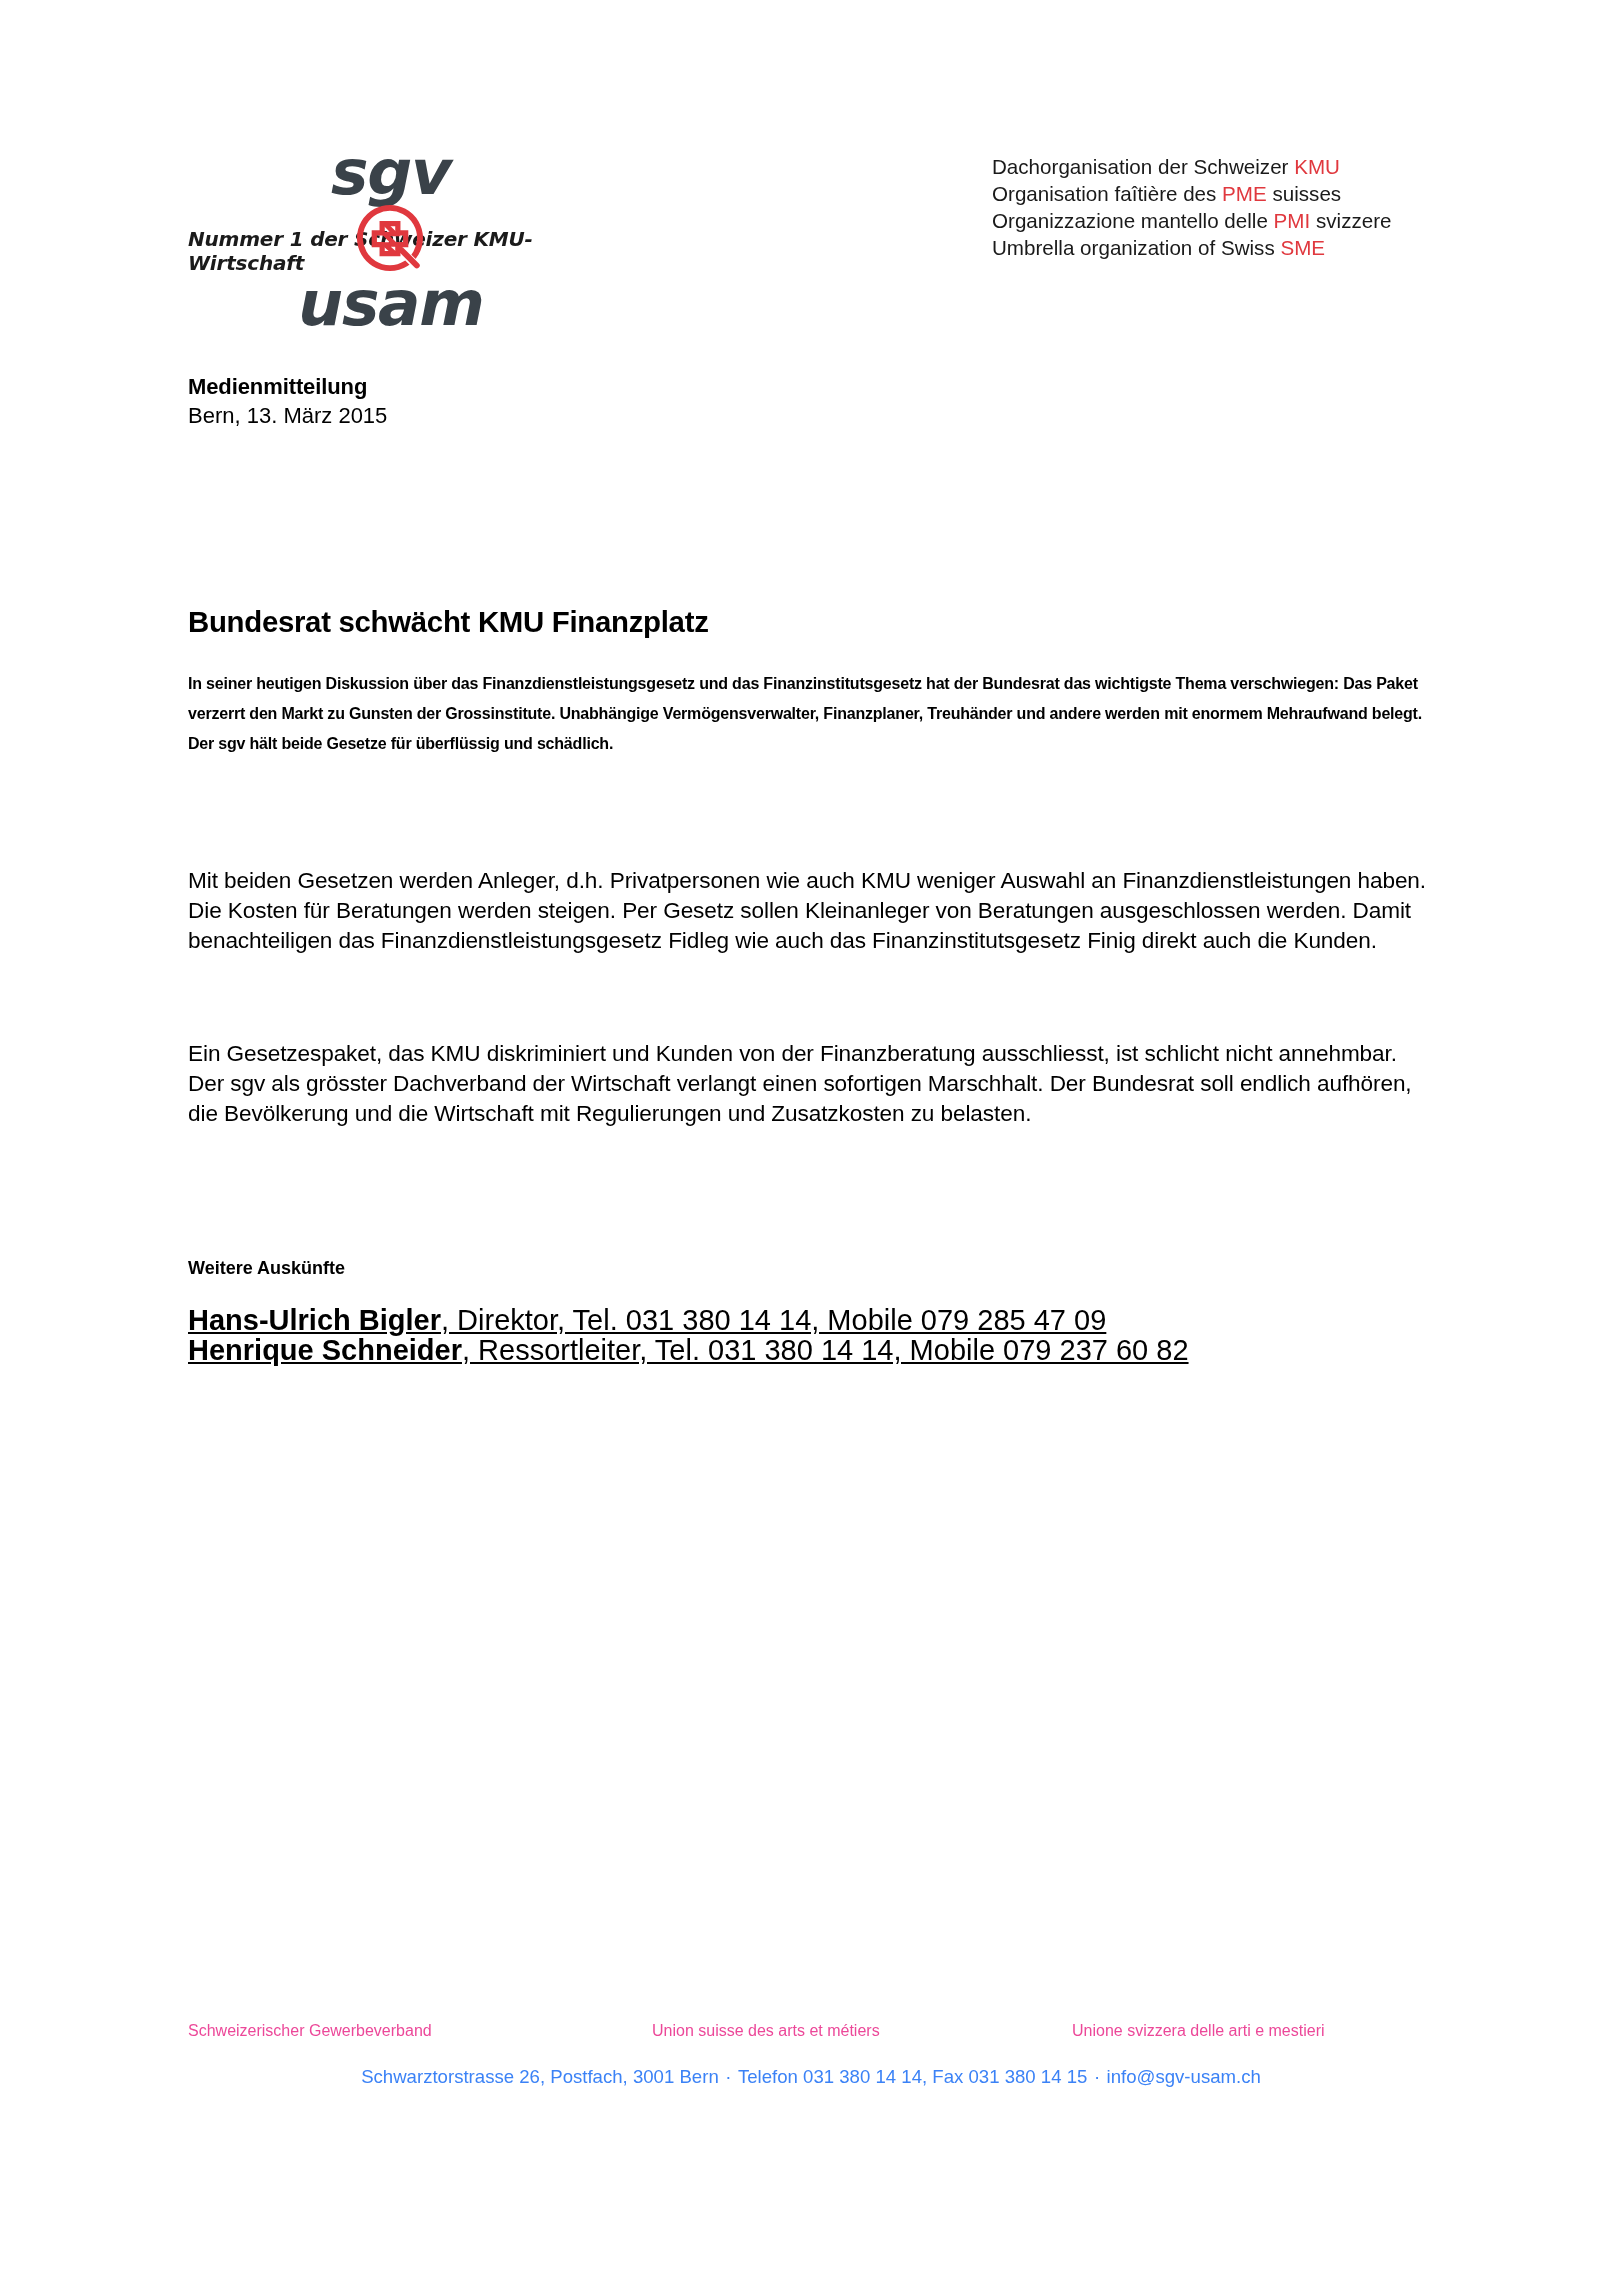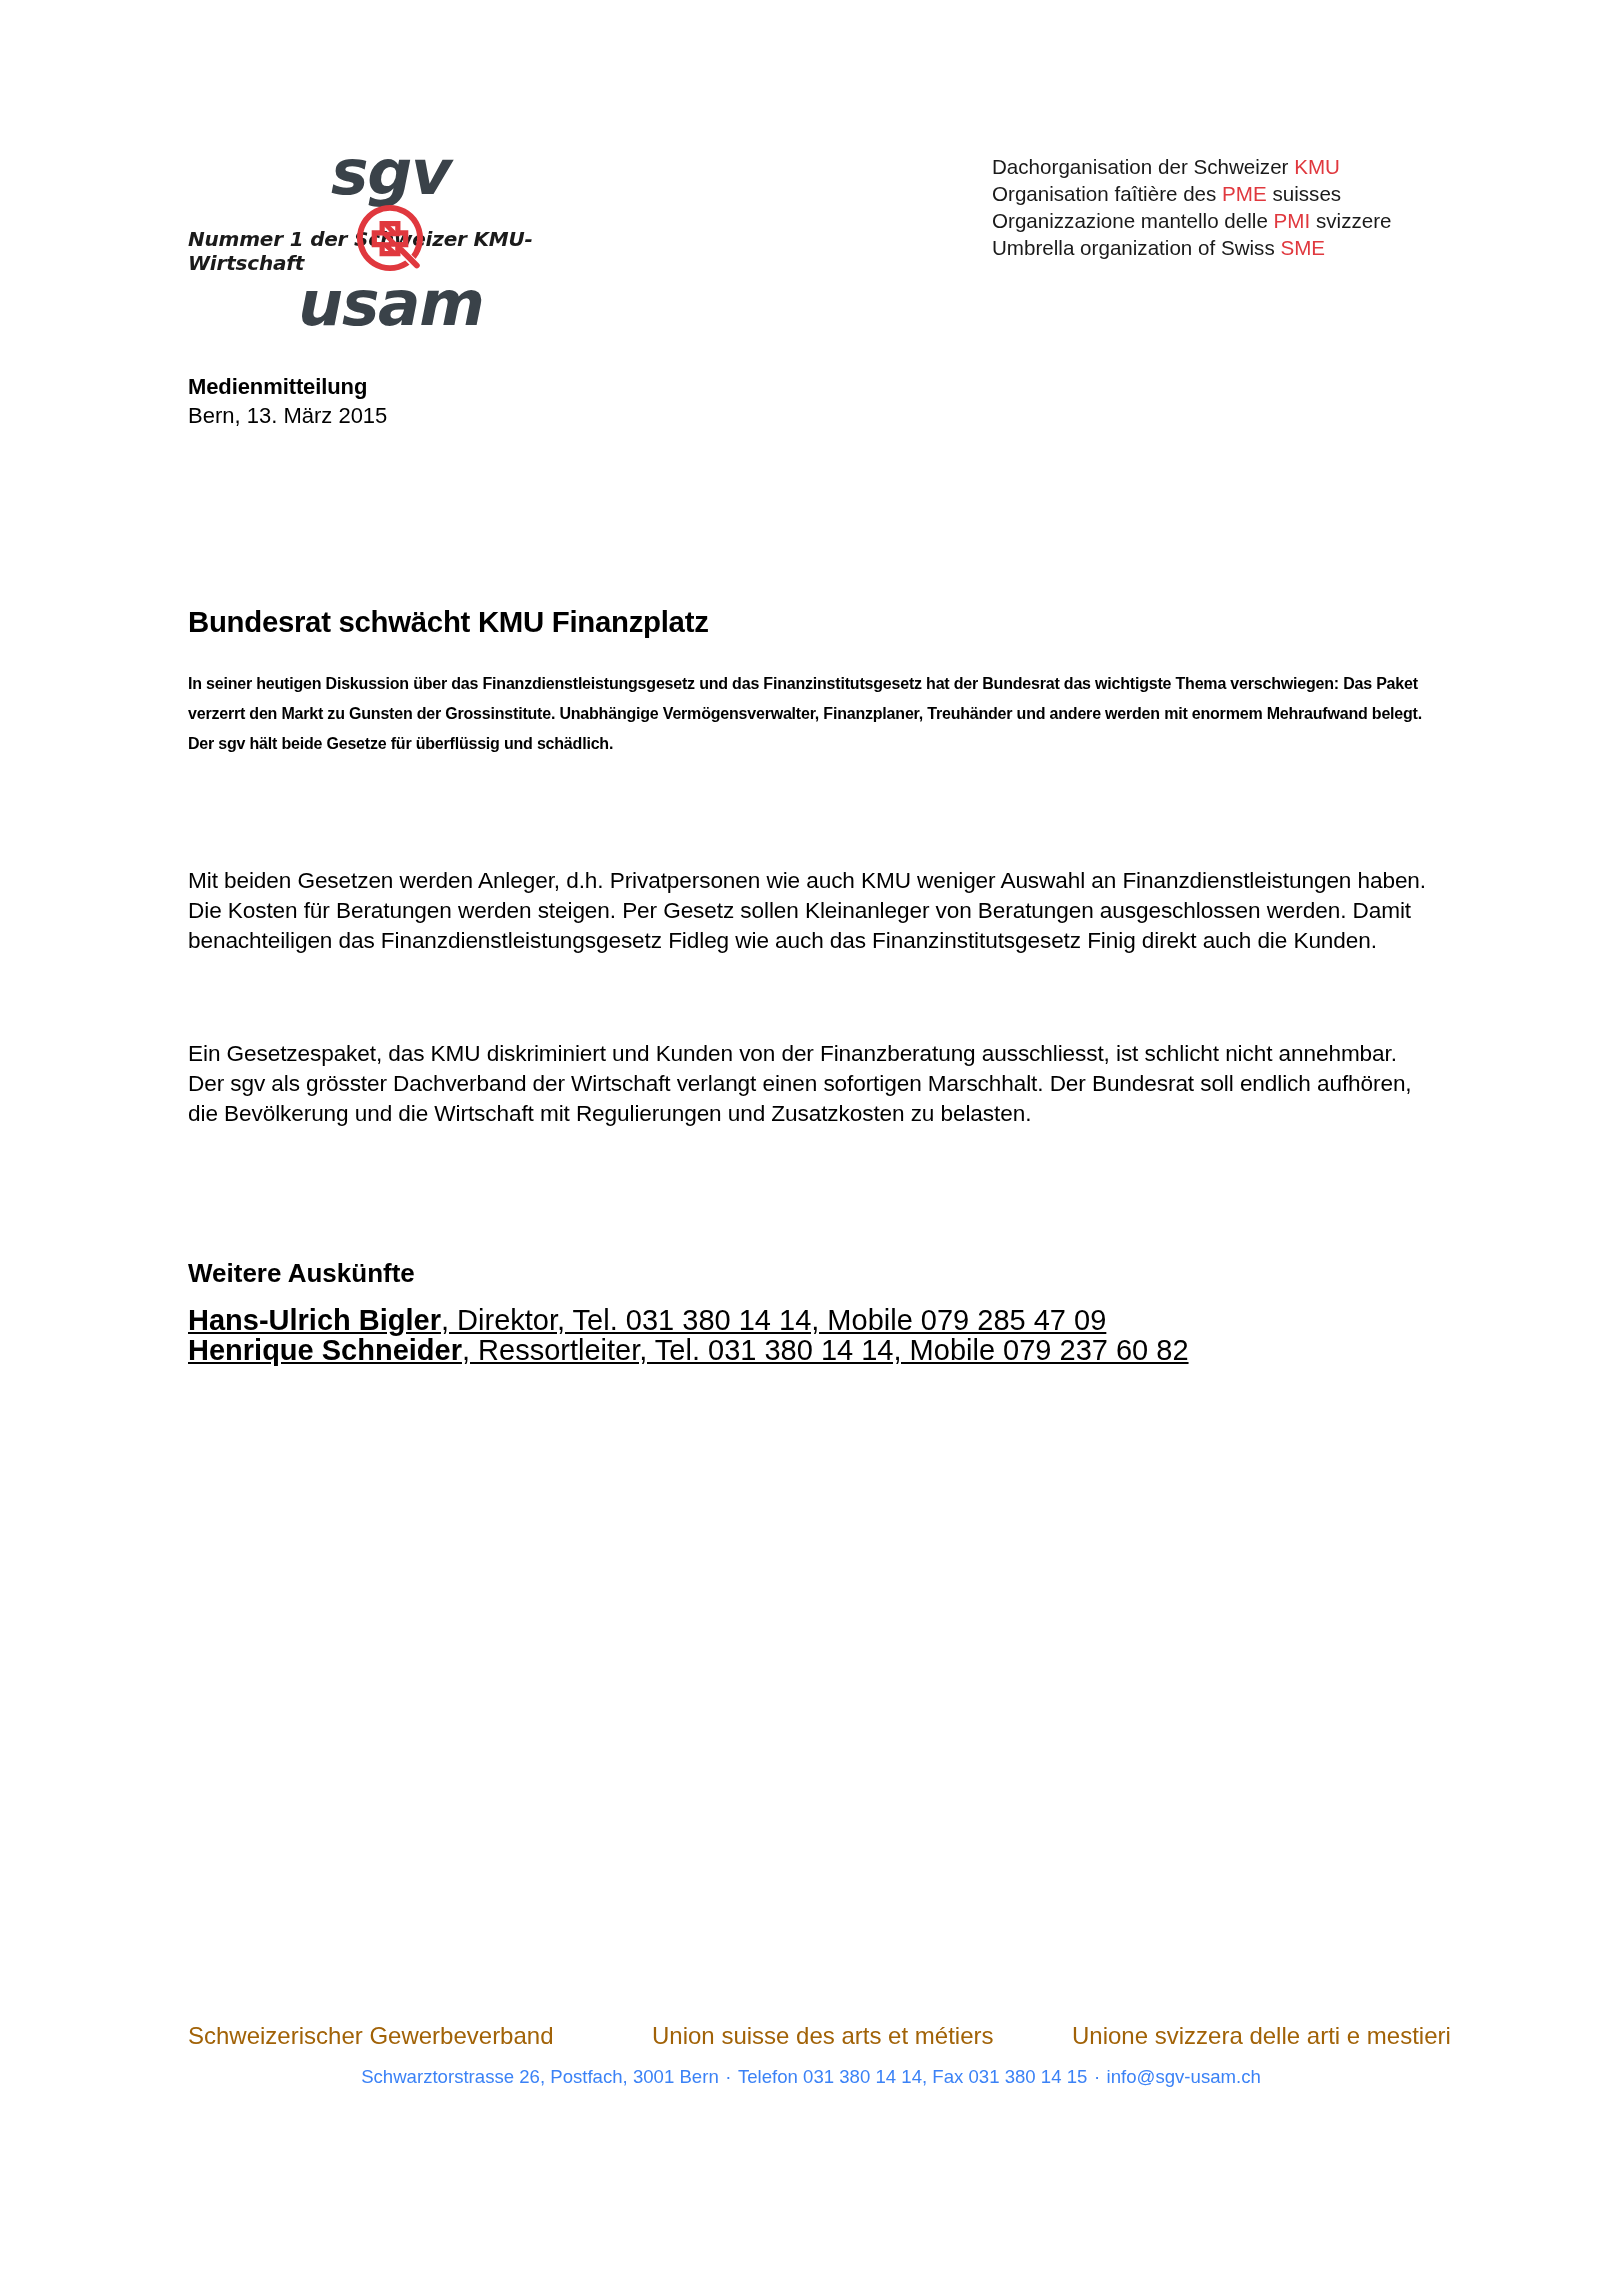--- a/index.html
+++ b/index.html
@@ -114,21 +114,21 @@
     line-height: 30px;
     letter-spacing: -0.1px;
   }
   .para-1 { top: 866px; }
   .para-2 { top: 1039px; }
 
   .contacts-title {
     position: absolute;
     left: 188px;
     top: 1258px;
-    font-size: 26px;
+    font-size: 18px;
     font-weight: bold;
   }
   .contacts-list {
     position: absolute;
     left: 188px;
     top: 1305px;
     font-size: 29px;
     line-height: 30px;
     text-decoration: underline;
   }
@@ -158,22 +158,22 @@
   
   .footer {
     position: absolute;
     left: 0;
     right: 0;
     top: 2022px;
   }
   .footer-langs {
     position: relative;
     height: 30px;
-    color: #a16207;
-    font-size: 24px;
+    color: #ec4899;
+    font-size: 16px;
   }
   .footer-langs span { position: absolute; white-space: nowrap; }
   .fl-de { left: 188px; }
   .fl-fr { left: 652px; }
   .fl-it { left: 1072px; }
 
   .footer-address {
     margin-top: 11.8px;
     text-align: center;
     font-size: 18.6px;

